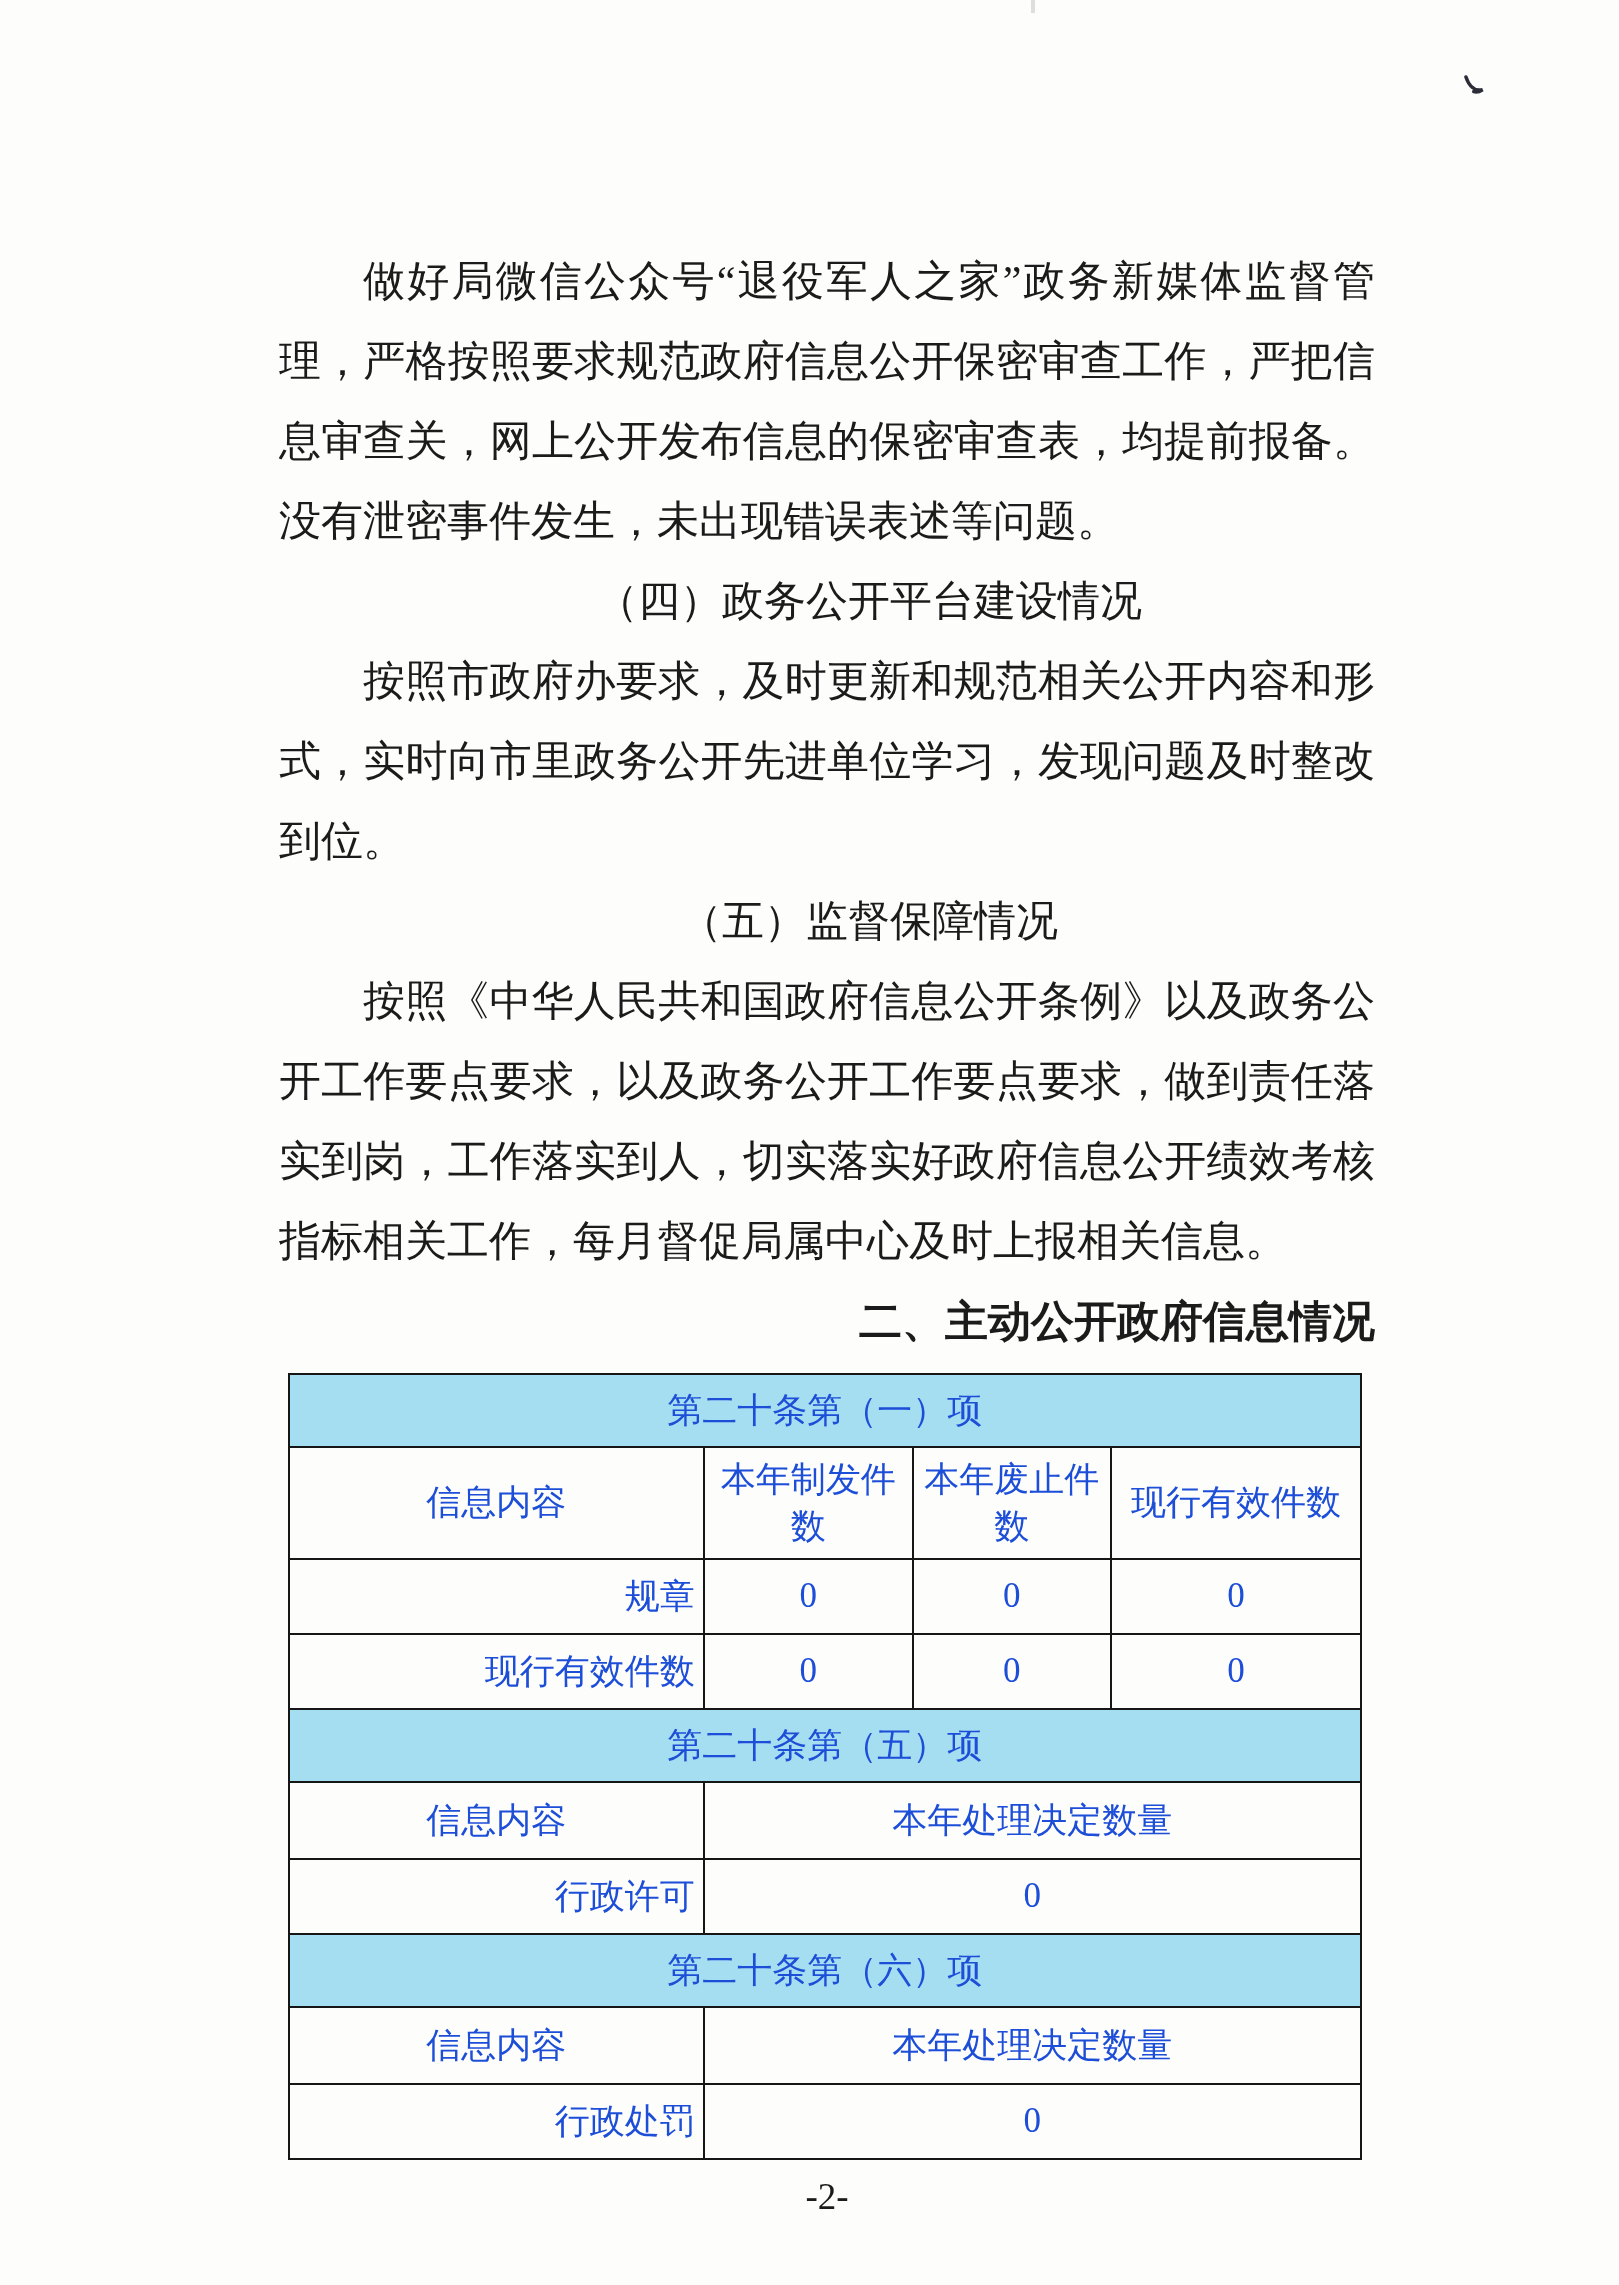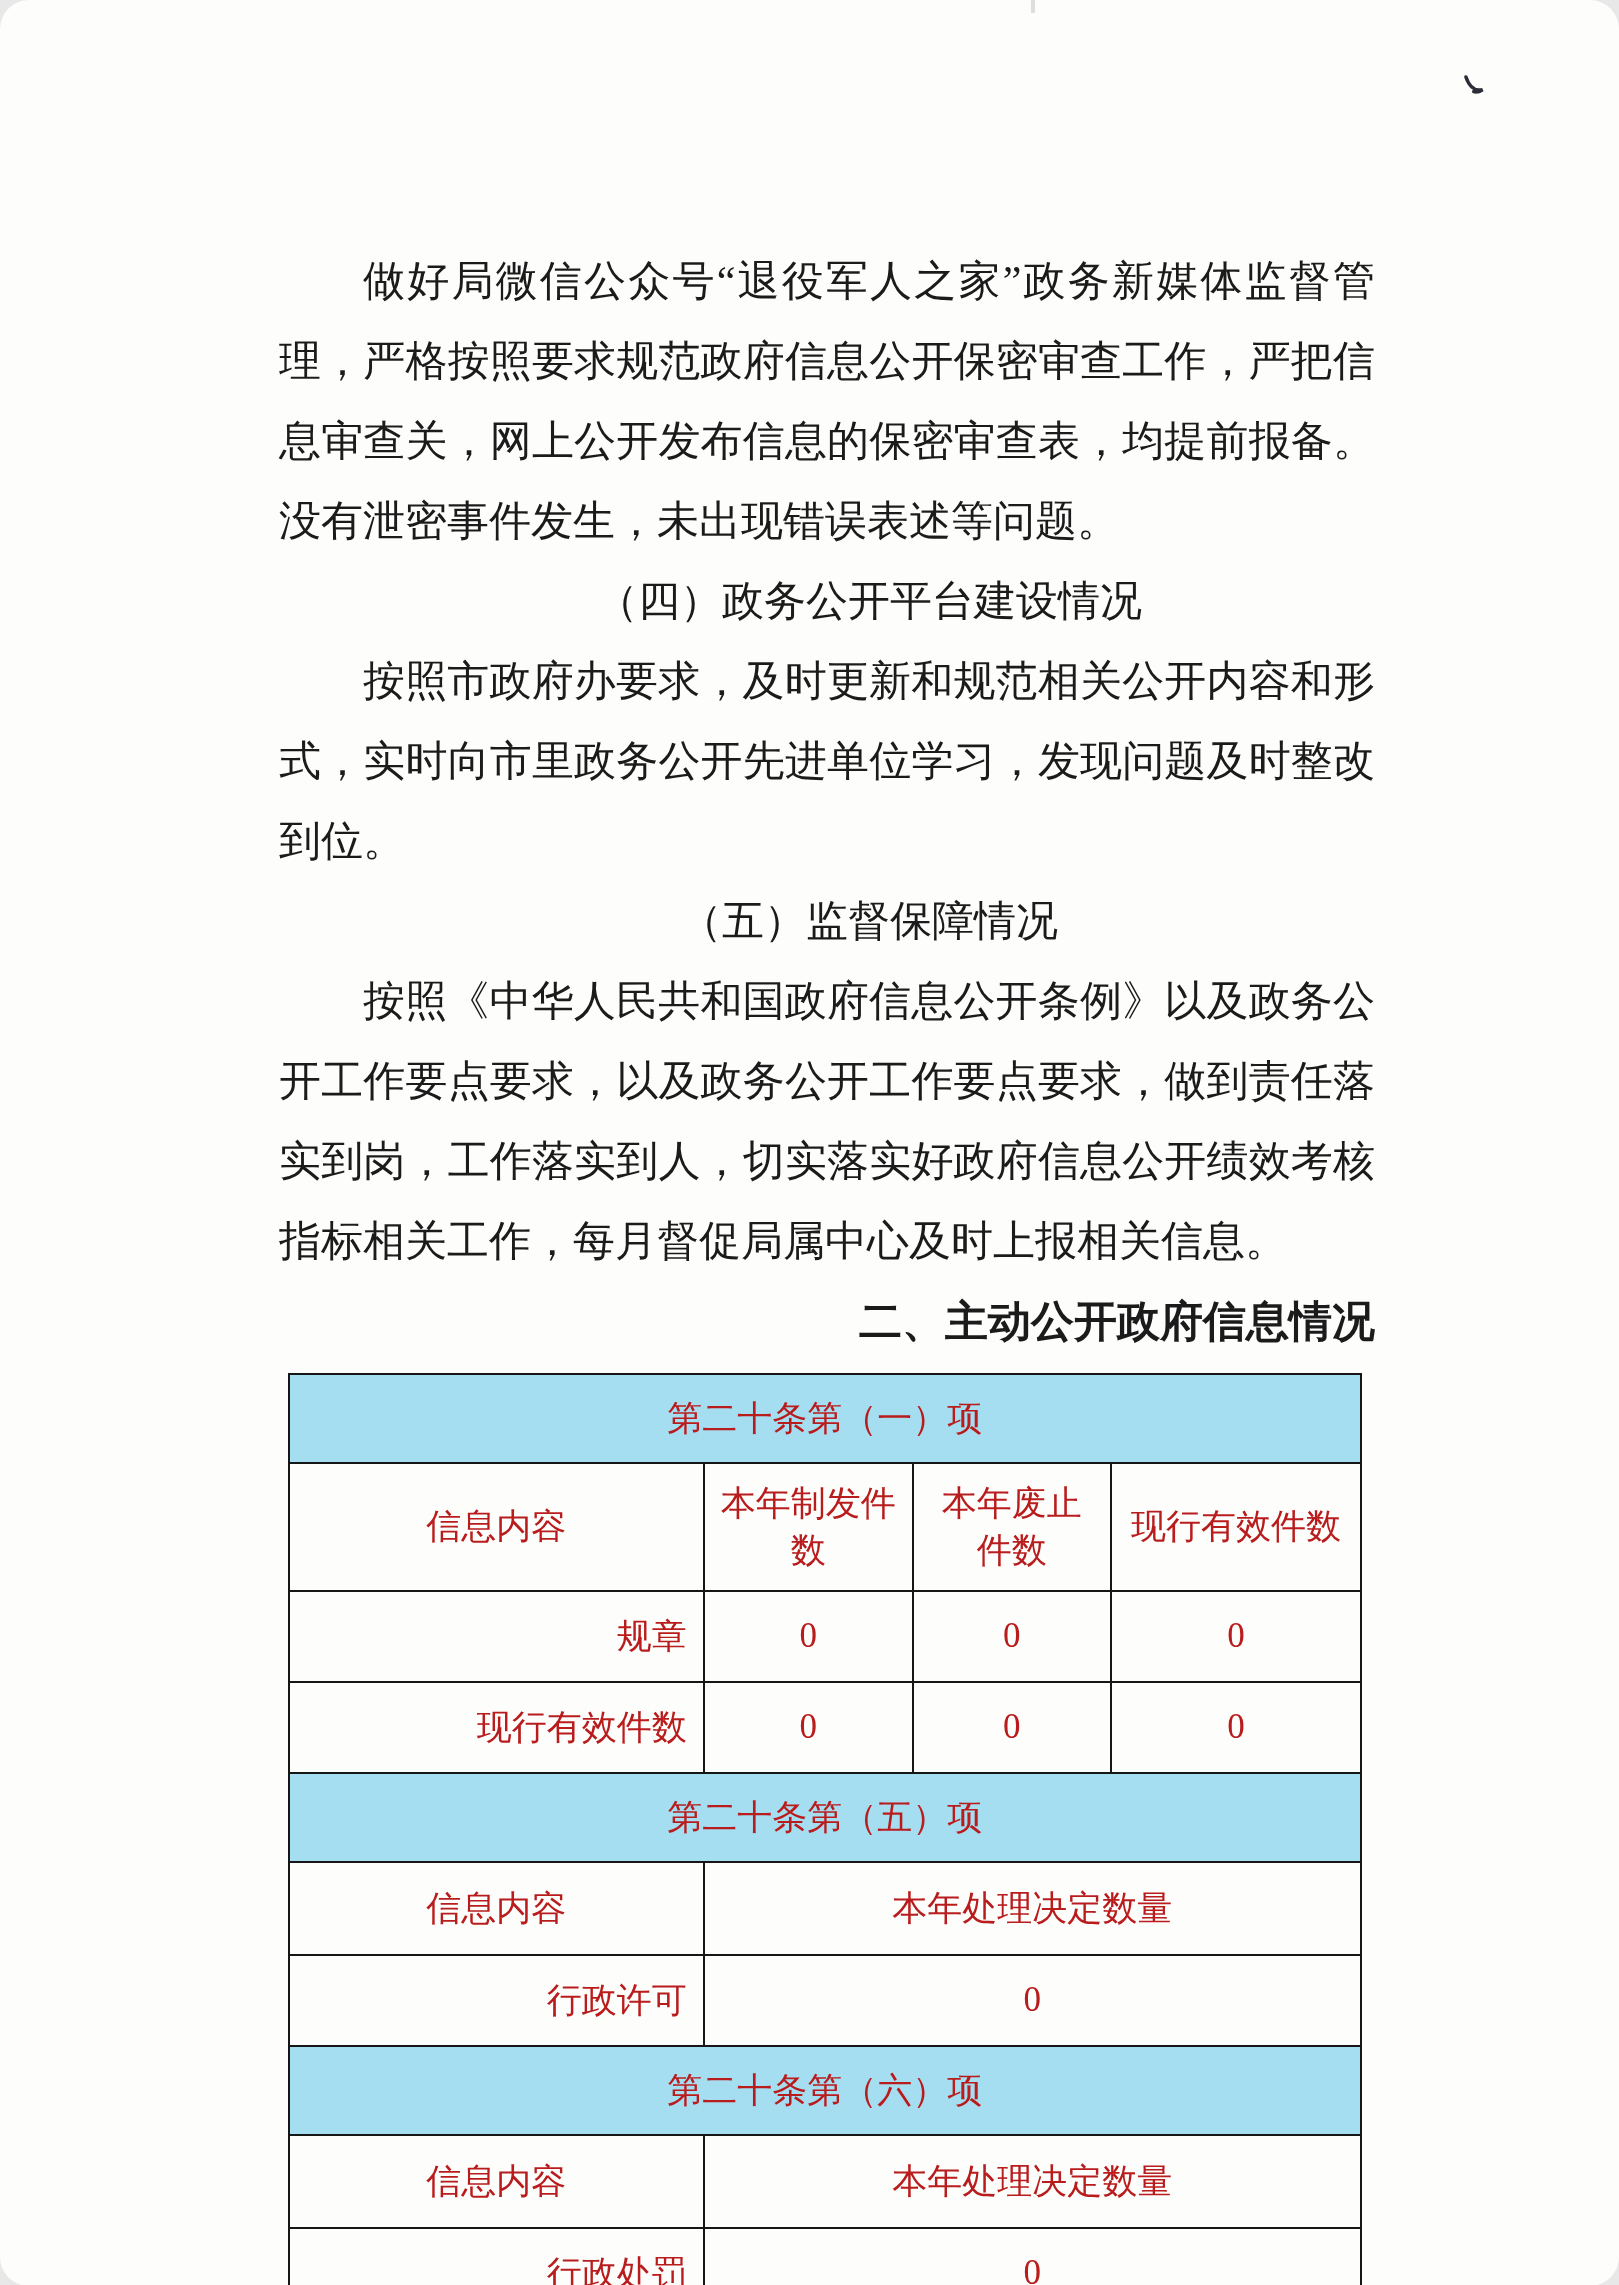--- a/index.html
+++ b/index.html
@@ -8,21 +8,20 @@
     background: #e8e8e8;
   }
   .page {
     position: relative;
     width: 1619px;
     height: 2286px;
     margin: 0 auto;
     background: #fdfdfc;
     overflow: hidden;
     color: var(--ink, #1b1b1b);
-    border-radius: 29px;
   }
   
   .scan-smudge {
     position: absolute;
     left: 1031px;
     top: 0;
     width: 3.9px;
     height: 12.7px;
     background: #b9b9b9;
     opacity: 0.45;
@@ -68,22 +67,22 @@
     font-family: "Liberation Serif", "DejaVu Serif", serif;
     border: 2.9px solid #121212;
   }
   table.disclosure col.c1 { width: 38.7%; }
   table.disclosure col.c2 { width: 19.5%; }
   table.disclosure col.c3 { width: 18.5%; }
   table.disclosure col.c4 { width: 23.3%; }
   table.disclosure td {
     border: 2px solid #161616;
     font-size: 35px;
-    color: #b91c1c;
-    padding: 16px;
+    color: #1d4ed8;
+    padding: 8px;
     vertical-align: middle;
   }
   td.band-cell {
     height: 55px;
     background: var(--band-bg, #a6def1);
     text-align: center;
     font-size: 36px;
   }
   td.head-cell {
     height: 59px;

